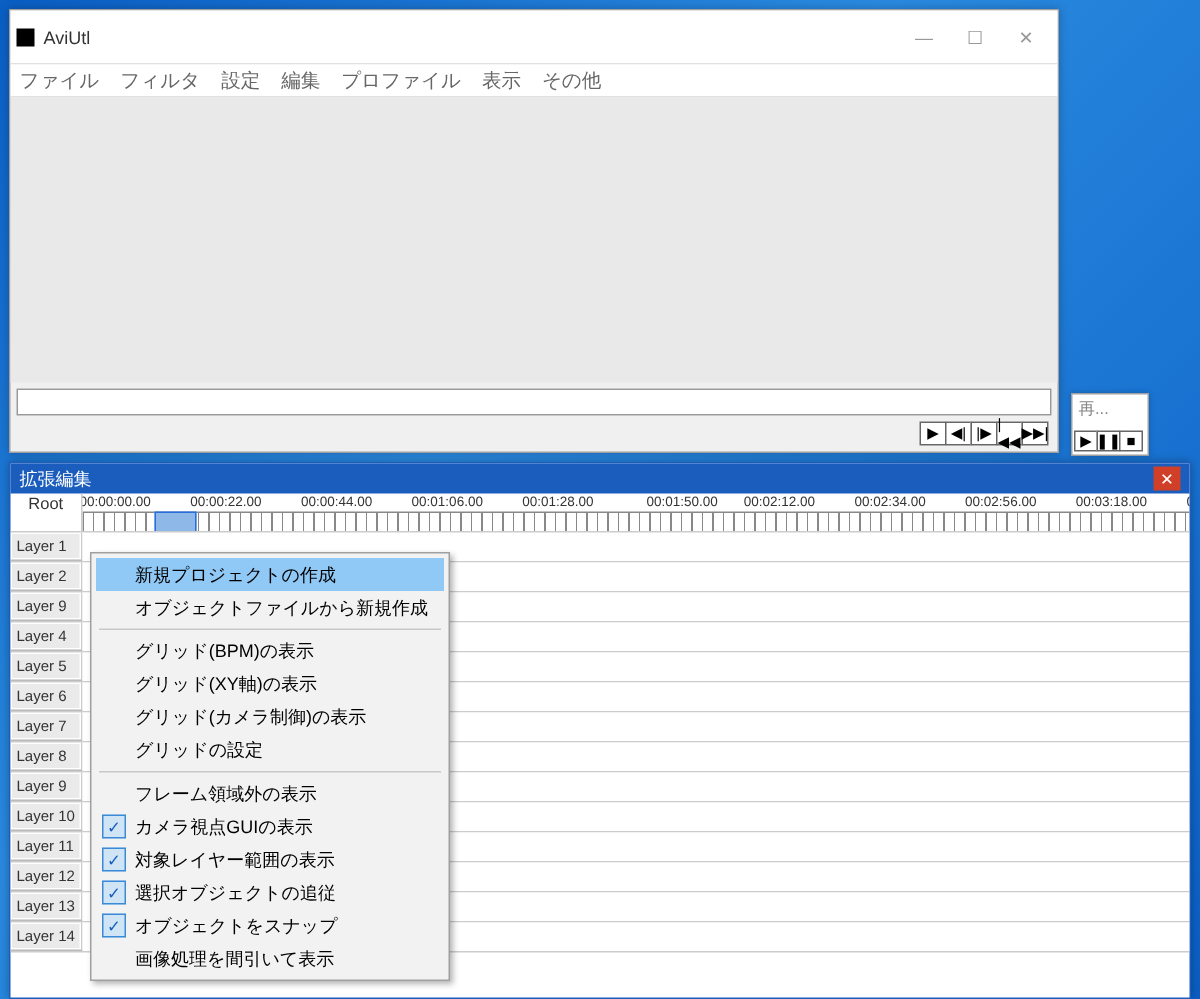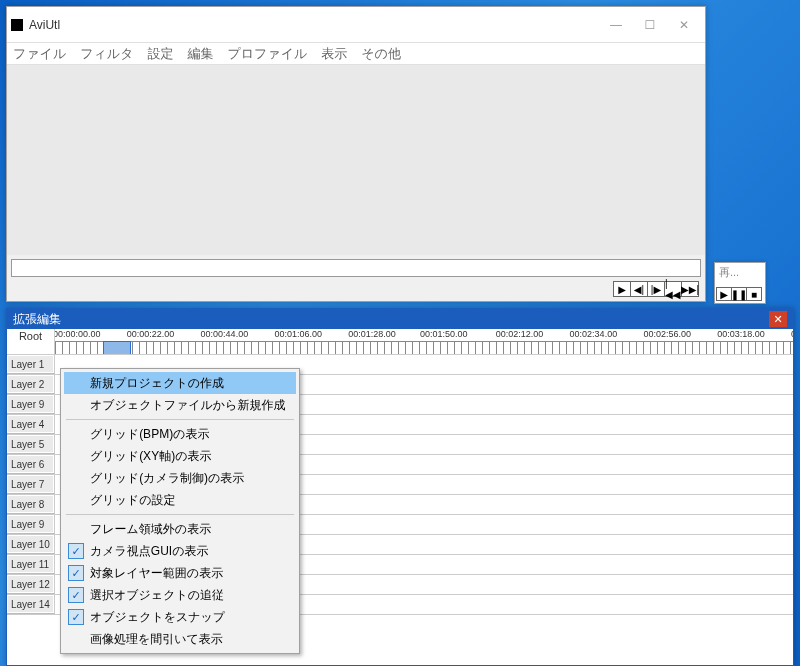--- a/index.html
+++ b/index.html
@@ -171,21 +171,21 @@
   </div>
   <div class="ext-header">
     <div class="root-cell">Root</div>
     <div class="ruler">
       <div class="ruler-labels" id="ruler-labels">
           <span style="left: 0px;">00:00:00.00</span>
           <span style="left: 73.8px;">00:00:22.00</span>
           <span style="left: 147.6px;">00:00:44.00</span>
           <span style="left: 221.4px;">00:01:06.00</span>
           <span style="left: 295.2px;">00:01:28.00</span>
-          <span style="left: 367px;">00:01:50.00</span>
+          <span style="left: 378px;">00:01:50.00</span>
           <span style="left: 442.8px;">00:02:12.00</span>
           <span style="left: 516.6px;">00:02:34.00</span>
           <span style="left: 590.4px;">00:02:56.00</span>
           <span style="left: 664.2px;">00:03:18.00</span>
           <span style="left: 738px;">00:03:40.00</span>
         </div>
       <div class="ruler-ticks"></div>
       <div class="selection"></div>
     </div>
   </div>
@@ -232,20 +232,24 @@
       </div>
       <div class="layer-row">
         <div class="layer-label">Layer 11</div>
         <div class="layer-track"></div>
       </div>
       <div class="layer-row">
         <div class="layer-label">Layer 12</div>
         <div class="layer-track"></div>
       </div>
       <div class="layer-row">
+        <div class="layer-label">Layer 13</div>
+        <div class="layer-track"></div>
+      </div>
+      <div class="layer-row">
         <div class="layer-label">Layer 14</div>
         <div class="layer-track"></div>
       </div>
     </div>
 </div>
 
 <div class="context-menu" id="context-menu">
     <div class="menu-item highlight">
       <span>新規プロジェクトの作成</span>
     </div>

